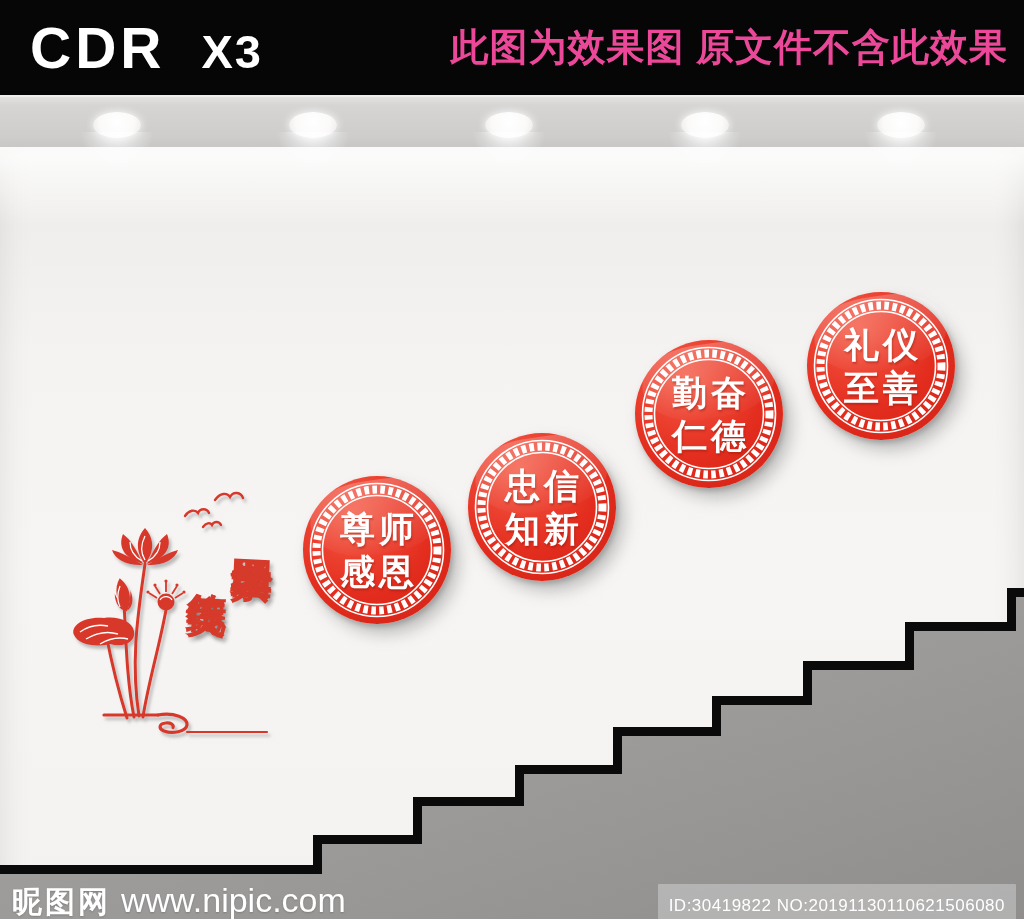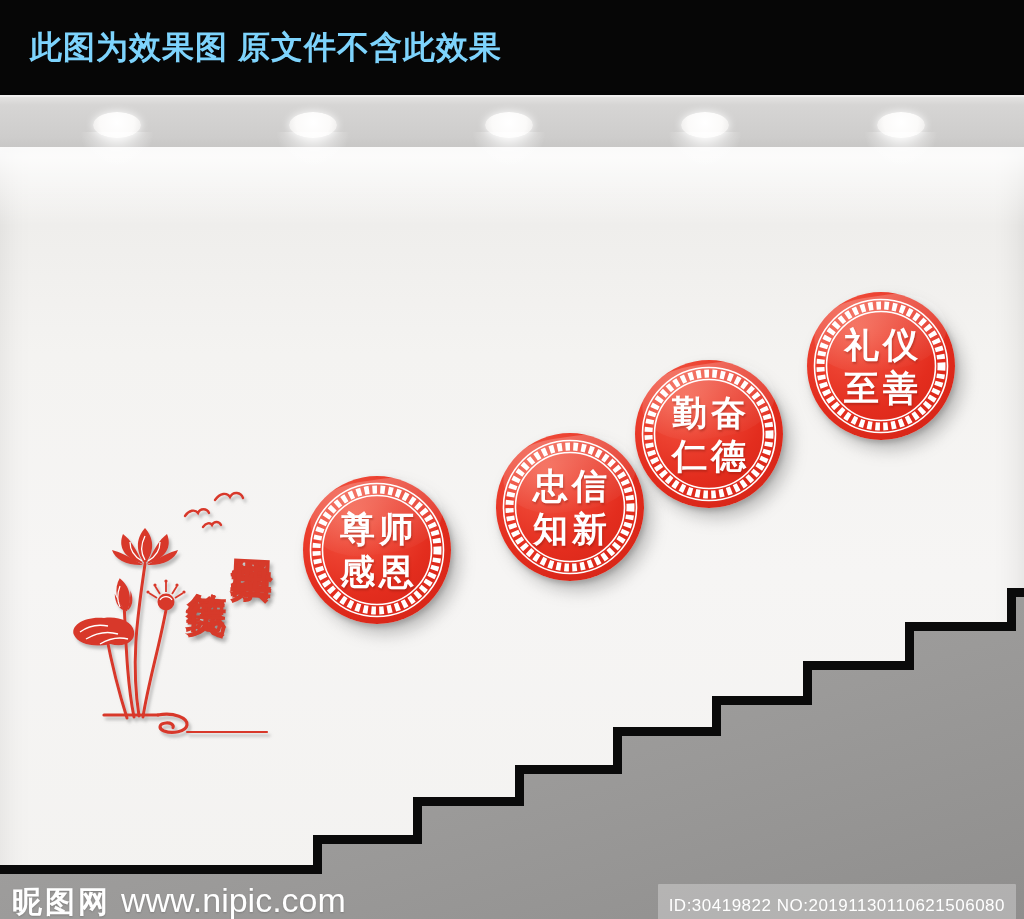--- a/index.html
+++ b/index.html
@@ -10,21 +10,21 @@
   }
   
   .topbar{
     position:absolute;top:0;left:0;width:1024px;height:95px;
     background:#060606;display:flex;align-items:center;justify-content:space-between;
     box-sizing:border-box;padding:0 16px 0 30px;
   }
   .cdr-wrap{display:flex;align-items:baseline;color:#fff;}
   .cdr-name{font-size:57px;font-weight:bold;letter-spacing:4px;}
   .cdr-version{font-size:47px;font-weight:bold;margin-left:36px;letter-spacing:2px;}
-  .notice{color:#7dd3fc;font-size:32px;font-weight:bold;letter-spacing:1px;white-space:nowrap;}
+  .notice{color:#ec4899;font-size:38px;font-weight:bold;letter-spacing:1px;white-space:nowrap;}
   
   .wall{
     position:absolute;top:95px;left:0;width:1024px;height:824px;
     background:linear-gradient(180deg,#fbfaf9 0px,#f0efed 80px,#efeeec 130px,#f4f3f1 260px,#f6f5f4 480px,#f3f2f0 824px);
     box-shadow:inset 26px 0 34px -28px rgba(0,0,0,.10), inset -26px 0 34px -28px rgba(0,0,0,.12);
   }
   .ceiling{
     position:absolute;top:95px;left:0;width:1024px;height:52px;
     background:linear-gradient(180deg,#e3e2e1 0px,#d6d5d4 8px,#cecdcc 40px,#c7c6c5 52px);
     border-top:2px solid #efeeee;box-sizing:border-box;
@@ -71,22 +71,22 @@
   }
   .badge svg{position:absolute;left:0;top:0;width:148px;height:148px;}
   .badge-text{
     position:absolute;left:0;top:0;width:148px;height:148px;
     display:flex;flex-direction:column;align-items:center;justify-content:center;
     color:#fff;font-weight:bold;font-size:35px;line-height:43px;
     letter-spacing:4px;text-indent:4px;z-index:2;
     text-shadow:1px 2px 2px rgba(120,20,10,.35);
   }
   .badge1{left:303px;top:476px}
-  .badge2{left:496px;top:433px}
-  .badge3{left:635px;top:360px}
+  .badge2{left:468px;top:433px}
+  .badge3{left:635px;top:340px}
   .badge4{left:807px;top:292px}
   
   .stairs{position:absolute;left:0;top:0;width:1024px;height:919px;pointer-events:none;}
   
   .wm-left{
     position:absolute;left:12px;top:881px;color:#ffffff;display:flex;align-items:baseline;
     text-shadow:0 1px 2px rgba(0,0,0,.18);
   }
   .wm-site{font-size:30px;font-weight:bold;letter-spacing:3px;}
   .wm-url{font-size:34px;margin-left:10px;}
@@ -95,20 +95,24 @@
     background:rgba(255,255,255,.30);border-radius:1px;
     color:#ffffff;font-size:17px;padding:12px 11px;letter-spacing:.5px;
   }
 </style>
 </head>
 <body>
 
 <div class="stage">
 
   <div class="topbar">
+    <div class="cdr-wrap">
+      <span class="cdr-name">CDR</span>
+      <span class="cdr-version">X3</span>
+    </div>
     <div class="notice">此图为效果图 原文件不含此效果</div>
   </div>
 
   <div class="wall"></div>
   <div class="ceiling"></div>
   <div class="glow-band"></div>
   <div class="ceiling-light cl1"></div>
   <div class="ceiling-light cl2"></div>
   <div class="ceiling-light cl3"></div>
   <div class="ceiling-light cl4"></div>

